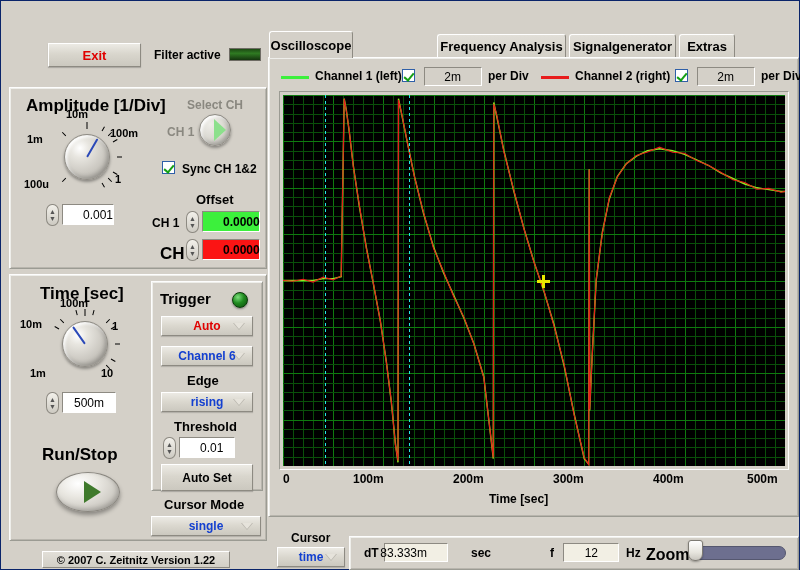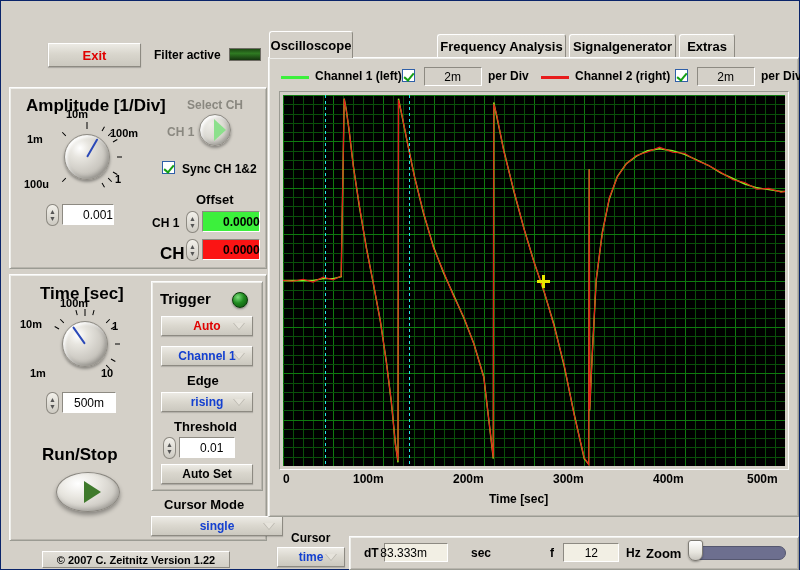--- a/index.html
+++ b/index.html
@@ -238,36 +238,36 @@
 
     <div class="panel" style="left:141px;top:6px;width:110px;height:208px;">
       <div class="lbl" style="left:8px;top:8px;font-size:15px;">Trigger</div>
       <div class="trigled" style="left:80px;top:10px;"></div>
 
       <div class="dd" style="left:9px;top:34px;width:92px;height:20px;color:#e00000;">
         <span>Auto</span>
         <span class="arw"></span>
       </div>
       <div class="dd" style="left:9px;top:64px;width:92px;height:20px;color:#1440d0;">
-        <span>Channel 1</span>
+        <span>Channel 6</span>
         <span class="arw"></span>
       </div>
       <div class="lbl" style="left:35px;top:91px;font-size:13px;">Edge</div>
       <div class="dd" style="left:9px;top:110px;width:92px;height:20px;color:#1440d0;">
         <span>rising</span>
         <span class="arw"></span>
       </div>
       <div class="lbl" style="left:22px;top:137px;font-size:13px;">Threshold</div>
       <div class="spin" style="left:11px;top:155px;">▲<br>▼</div>
       <div class="fld" style="left:27px;top:155px;width:56px;height:21px;">0.01</div>
-      <div class="btn3d" style="left:9px;top:182px;width:92px;height:20px;font-size:12px;color:#000;">Auto Set</div>
+      <div class="btn3d" style="left:9px;top:182px;width:92px;height:27px;font-size:12px;color:#000;">Auto Set</div>
     </div>
 
     <div class="lbl" style="left:154px;top:222px;font-size:13px;">Cursor Mode</div>
-    <div class="dd" style="left:141px;top:241px;width:132px;height:20px;color:#1440d0;">
+    <div class="dd" style="left:141px;top:241px;width:110px;height:20px;color:#1440d0;">
       <span>single</span>
       <span class="arw"></span>
     </div>
   </div>
 
   <div class="copy" style="left:41px;top:550px;width:188px;height:17px;">© 2007   C. Zeitnitz Version 1.22</div>
 
   <div class="tab active" style="left:268px;width:84px;">Oscilloscope</div>
   <div class="tab" style="left:436px;top:33px;width:129px;">Frequency Analysis</div>
   <div class="tab" style="left:568px;top:33px;width:107px;">Signalgenerator</div>
@@ -407,18 +407,18 @@
     <div class="lbl" style="left:14px;top:9px;font-size:12px;">dT</div>
     <div class="fld cream right" style="left:34px;top:6px;width:64px;height:19px;">83.333m</div>
     <div class="lbl" style="left:121px;top:9px;font-size:12px;">sec</div>
 
     <div class="lbl" style="left:200px;top:9px;font-size:12px;">f</div>
     <div class="fld cream right" style="left:213px;top:6px;width:56px;height:19px;">12</div>
     <div class="lbl" style="left:276px;top:9px;font-size:12px;">Hz</div>
 
     <div class="lbl" style="left:278px;top:9px;font-size:12px;left:280px;"></div>
 
-    <div class="lbl" style="left:296px;top:9px;font-size:13px;">Zoom</div>
+    <div class="lbl" style="left:296px;top:9px;font-size:16px;">Zoom</div>
     <div class="ztrack" style="left:340px;top:9px;width:96px;"></div>
     <div class="zthumb" style="left:338px;top:3px;"></div>
   </div>
 
 </div>
 
 </body></html>

